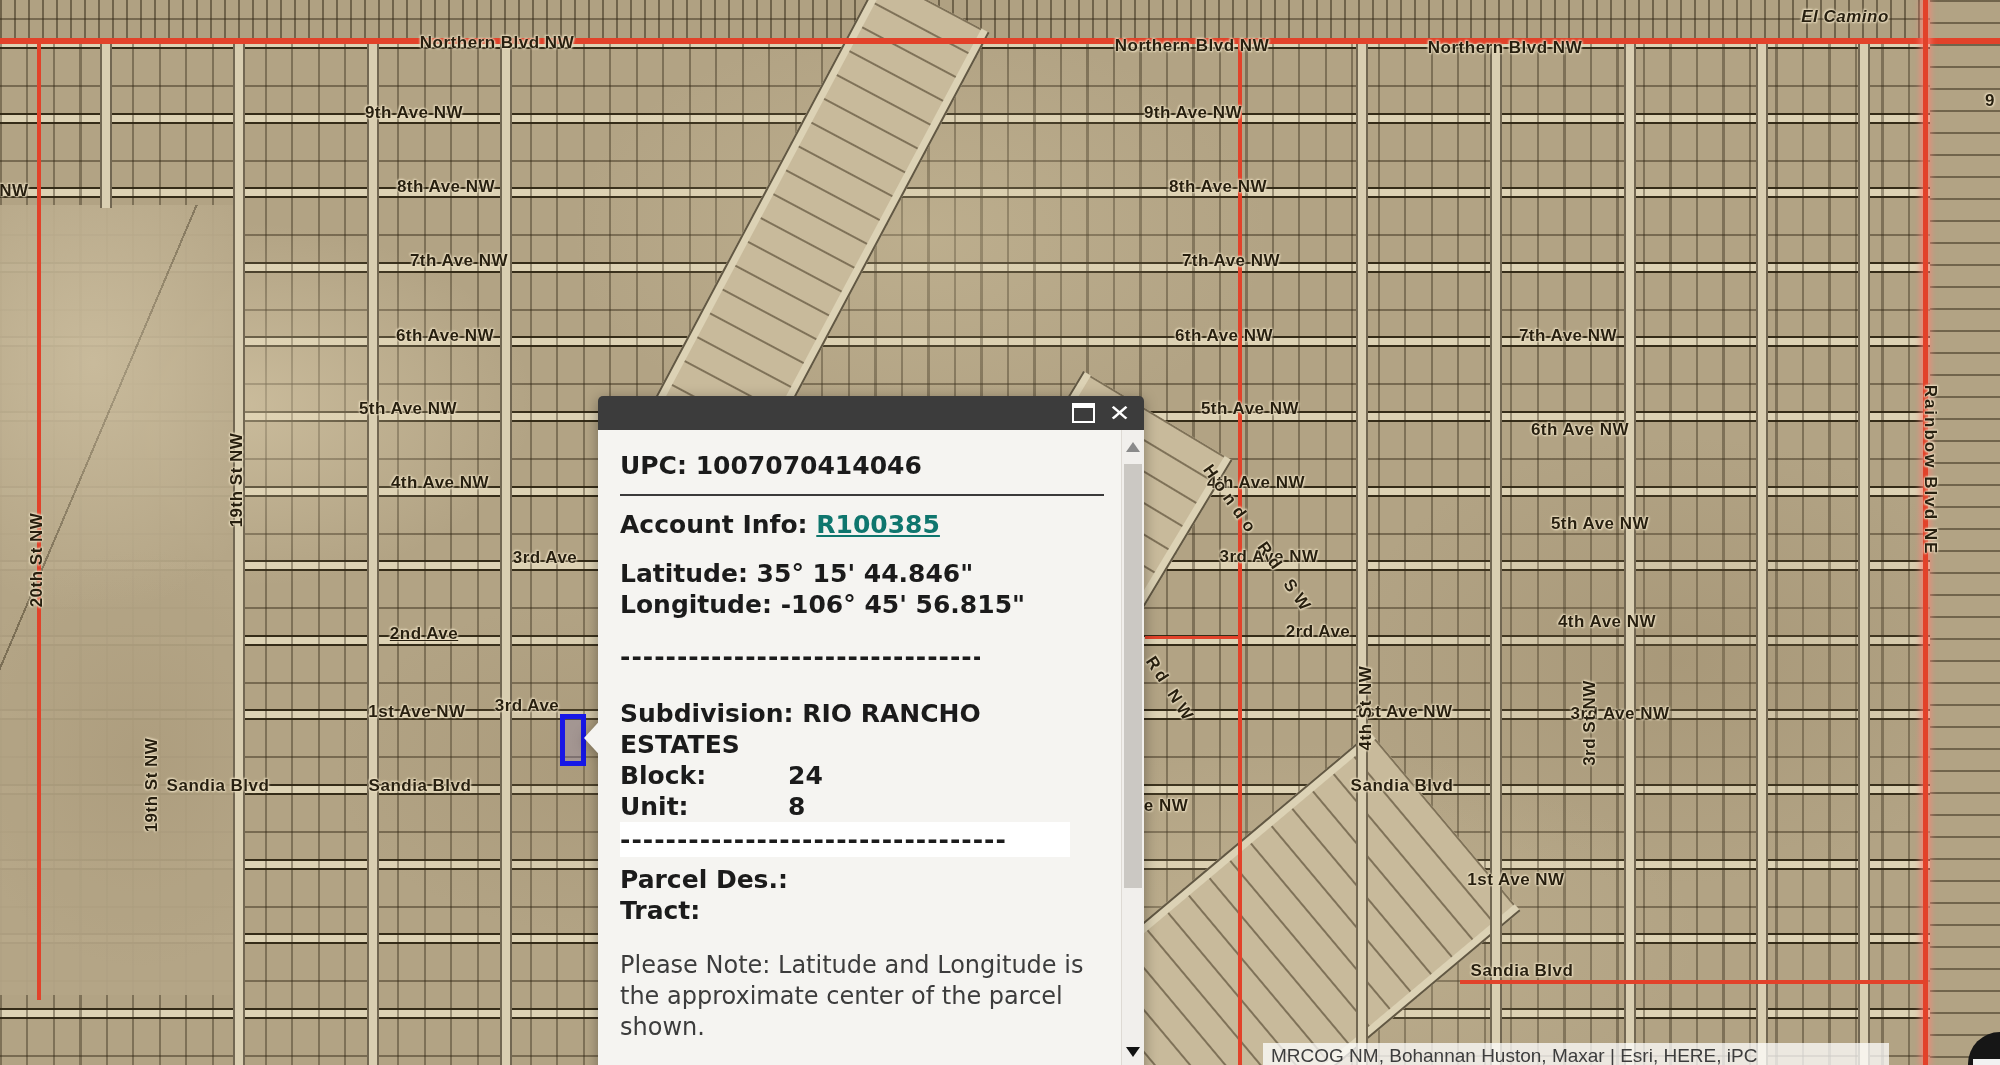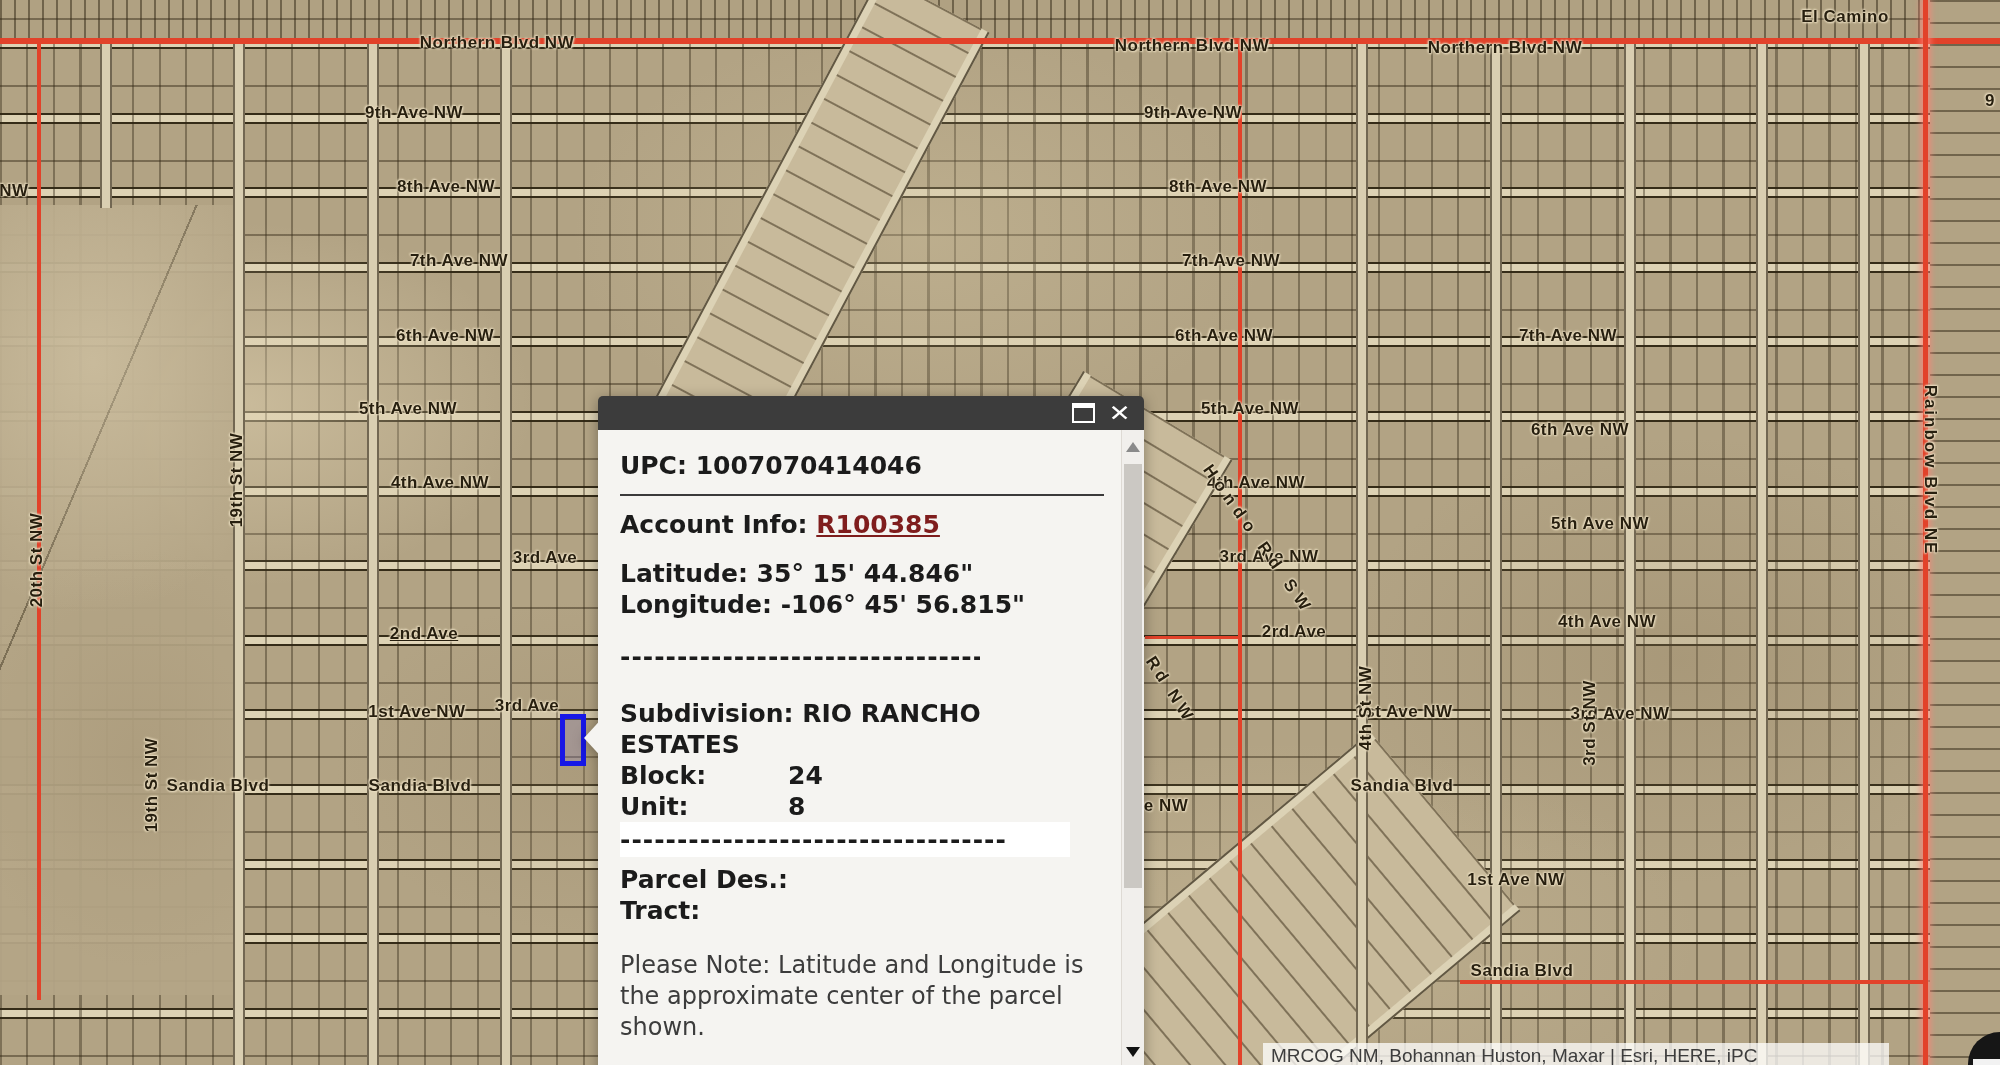--- a/index.html
+++ b/index.html
@@ -78,21 +78,21 @@
   }
   .popup-titlebar{
     height:34px;background:#3c3c3c;border-radius:5px 5px 0 0;
     display:flex;align-items:center;justify-content:flex-end;gap:15px;padding-right:15px;
   }
   .max-icon{width:19px;height:13px;border:2px solid #fff;border-top-width:5px;cursor:pointer;}
   .close-icon{color:#fff;font-size:23px;font-weight:bold;line-height:1;cursor:pointer;transform:scaleX(1.15);}
   .popup-body{position:relative;height:740px;background:#f5f4f1;overflow:hidden;}
   .popup-content{padding:20px 0 0 22px;width:492px;color:#1b1b1b;font-size:25px;font-weight:bold;line-height:31px;}
   .popup-content hr{border:none;border-top:2px solid #3a3a3a;margin:13px 0;width:484px;}
-  .acct-link{color:#7f1d1d;text-decoration:underline;cursor:pointer;}
+  .acct-link{color:#0f766e;text-decoration:underline;cursor:pointer;}
   .latlong{margin-top:18px;}
   .dashes{margin-top:21px;letter-spacing:1px;white-space:nowrap;overflow:hidden;width:360px;}
   .subdivision{margin-top:26px;width:470px;}
   .kv{display:flex;}
   .kv .k{width:168px;}
   .dashes2{background:#ffffff;display:inline-block;padding:2px 90px 2px 0;margin-top:0;}
   .note{font-weight:normal;color:#3c3c3c;margin-top:24px;width:500px;font-size:24px;}
   .scrollbar{
     position:absolute;right:0;top:0;width:22px;height:635px;
     background:#f1efec;border-left:1px solid #dedad4;
@@ -151,21 +151,21 @@
 <div class="red" style="left:1238px;top:42px;width:4px;height:1023px;"></div>
 <div class="red red-glow" style="left:1923px;top:0;width:5px;height:1065px;"></div>
 <div class="red" style="left:1145px;top:636px;width:93px;height:3px;"></div>
 <div class="red" style="left:1460px;top:980px;width:463px;height:4px;"></div>
 <div class="red" style="left:1090px;top:870px;width:4px;height:230px;transform:rotate(-31deg);"></div>
 
 <div id="labels">
     <span class="map-label" style="left: 497px; top: 43px; transform: translate(-50%, -50%) rotate(0deg);">Northern Blvd NW</span>
     <span class="map-label" style="left: 1192px; top: 46px; transform: translate(-50%, -50%) rotate(0deg);">Northern Blvd NW</span>
     <span class="map-label" style="left: 1505px; top: 48px; transform: translate(-50%, -50%) rotate(0deg);">Northern Blvd NW</span>
-    <span class="map-label" style="left: 1845px; top: 17px; transform: translate(-50%, -50%) rotate(0deg);">El Camino</span>
+    <span class="map-label" style="left: 1845px; top: 17px; transform: translate(-50%, -50%) rotate(0deg); font-style: italic;">El Camino</span>
     <span class="map-label" style="left: 1990px; top: 101px; transform: translate(-50%, -50%) rotate(0deg);">9</span>
     <span class="map-label" style="left: 14px; top: 191px; transform: translate(-50%, -50%) rotate(0deg);">NW</span>
     <span class="map-label" style="left: 414px; top: 113px; transform: translate(-50%, -50%) rotate(0deg);">9th Ave NW</span>
     <span class="map-label" style="left: 1193px; top: 113px; transform: translate(-50%, -50%) rotate(0deg);">9th Ave NW</span>
     <span class="map-label" style="left: 446px; top: 187px; transform: translate(-50%, -50%) rotate(0deg);">8th Ave NW</span>
     <span class="map-label" style="left: 1218px; top: 187px; transform: translate(-50%, -50%) rotate(0deg);">8th Ave NW</span>
     <span class="map-label" style="left: 459px; top: 261px; transform: translate(-50%, -50%) rotate(0deg);">7th Ave NW</span>
     <span class="map-label" style="left: 1231px; top: 261px; transform: translate(-50%, -50%) rotate(0deg);">7th Ave NW</span>
     <span class="map-label" style="left: 1568px; top: 336px; transform: translate(-50%, -50%) rotate(0deg);">7th Ave NW</span>
     <span class="map-label" style="left: 445px; top: 336px; transform: translate(-50%, -50%) rotate(0deg);">6th Ave NW</span>
@@ -175,21 +175,21 @@
     <span class="map-label" style="left: 1250px; top: 409px; transform: translate(-50%, -50%) rotate(0deg);">5th Ave NW</span>
     <span class="map-label" style="left: 1600px; top: 524px; transform: translate(-50%, -50%) rotate(0deg);">5th Ave NW</span>
     <span class="map-label" style="left: 440px; top: 483px; transform: translate(-50%, -50%) rotate(0deg);">4th Ave NW</span>
     <span class="map-label" style="left: 1256px; top: 483px; transform: translate(-50%, -50%) rotate(0deg);">4th Ave NW</span>
     <span class="map-label" style="left: 1607px; top: 622px; transform: translate(-50%, -50%) rotate(0deg);">4th Ave NW</span>
     <span class="map-label" style="left: 545px; top: 558px; transform: translate(-50%, -50%) rotate(0deg);">3rd Ave</span>
     <span class="map-label" style="left: 1269px; top: 557px; transform: translate(-50%, -50%) rotate(0deg);">3rd Ave NW</span>
     <span class="map-label" style="left: 1620px; top: 714px; transform: translate(-50%, -50%) rotate(0deg);">3rd Ave NW</span>
     <span class="map-label" style="left: 527px; top: 706px; transform: translate(-50%, -50%) rotate(0deg);">3rd Ave</span>
     <span class="map-label" style="left: 424px; top: 634px; transform: translate(-50%, -50%) rotate(0deg); text-decoration: underline;">2nd Ave</span>
-    <span class="map-label" style="left: 1294px; top: 632px; transform: translate(-50%, -50%) rotate(0deg);">2rd Ave</span>
+    <span class="map-label" style="left: 1294px; top: 632px; transform: translate(-50%, -50%) rotate(0deg); padding-left: 48px;">2rd Ave</span>
     <span class="map-label" style="left: 417px; top: 712px; transform: translate(-50%, -50%) rotate(0deg);">1st Ave NW</span>
     <span class="map-label" style="left: 1404px; top: 712px; transform: translate(-50%, -50%) rotate(0deg);">1st Ave NW</span>
     <span class="map-label" style="left: 1516px; top: 880px; transform: translate(-50%, -50%) rotate(0deg);">1st Ave NW</span>
     <span class="map-label" style="left: 1166px; top: 806px; transform: translate(-50%, -50%) rotate(0deg);">e NW</span>
     <span class="map-label" style="left: 218px; top: 786px; transform: translate(-50%, -50%) rotate(0deg);">Sandia Blvd</span>
     <span class="map-label" style="left: 420px; top: 786px; transform: translate(-50%, -50%) rotate(0deg);">Sandia Blvd</span>
     <span class="map-label" style="left: 1402px; top: 786px; transform: translate(-50%, -50%) rotate(0deg);">Sandia Blvd</span>
     <span class="map-label" style="left: 1522px; top: 971px; transform: translate(-50%, -50%) rotate(0deg);">Sandia Blvd</span>
     <span class="map-label" style="left: 37px; top: 560px; transform: translate(-50%, -50%) rotate(-90deg);">20th St NW</span>
     <span class="map-label" style="left: 237px; top: 480px; transform: translate(-50%, -50%) rotate(-90deg);">19th St NW</span>

